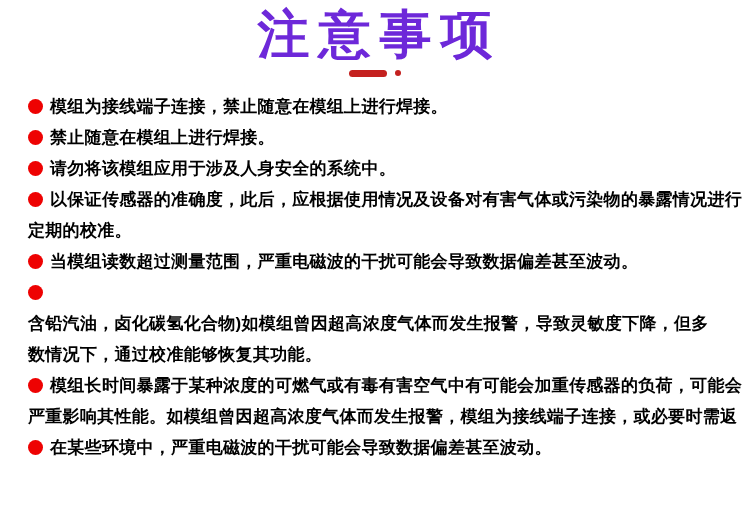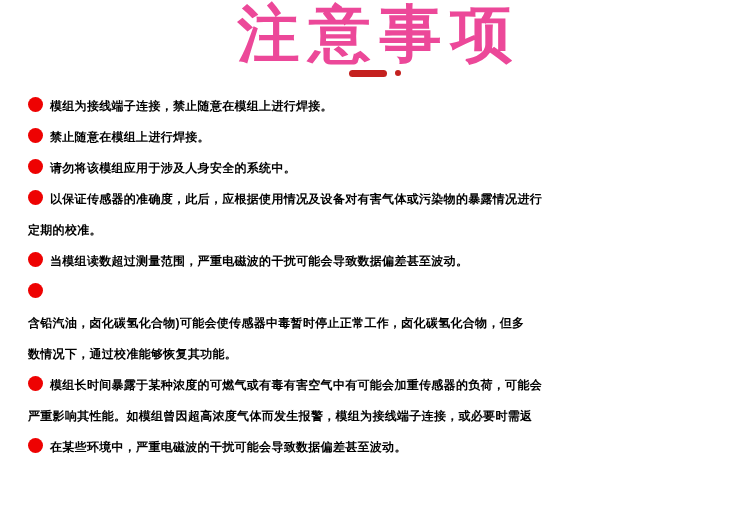--- a/index.html
+++ b/index.html
@@ -7,24 +7,24 @@
     width: 750px; height: 529px;
     background: #ffffff;
     overflow: hidden;
     font-family: "Liberation Sans", "DejaVu Sans", sans-serif;
   }
   .page { width: 750px; height: 529px; background: #ffffff; }
 
   .header { text-align: center; padding-top: 2px; }
   .title {
     display: inline-block;
-    font-size: 62px;
+    font-size: 52px;
     line-height: 64px;
     font-weight: 900;
-    color: #ec4899;
+    color: #6d28d9;
     letter-spacing: 9px;
     margin-left: 9px; 
   }
   .accent {
     margin-top: 2px;
     height: 10px;
     display: flex;
     align-items: center;
     justify-content: center;
   }
@@ -38,21 +38,21 @@
     border-radius: 50%;
     background: #c4211f;
     margin-left: 8px;
   }
 
   .notice-list {
     padding: 0 12px 0 28px;
     margin-top: 13px;
   }
   .item {
-    font-size: 12px;
+    font-size: 17px;
     line-height: 31px;
     font-weight: 700;
     color: #000000;
     letter-spacing: 0.3px;
     white-space: nowrap;
   }
   .bullet {
     display: inline-block;
     width: 15px; height: 15px;
     border-radius: 50%;
@@ -73,18 +73,18 @@
       <span class="dot" style="background: rgb(196, 33, 31);"></span>
     </div>
   </div>
 
   <div class="notice-list" id="notice-list">
       <p class="item"><span class="bullet" style="background: rgb(238, 2, 2);"></span><span>模组为接线端子连接，禁止随意在模组上进行焊接。</span></p>
       <p class="item"><span class="bullet" style="background: rgb(238, 2, 2);"></span><span>禁止随意在模组上进行焊接。</span></p>
       <p class="item"><span class="bullet" style="background: rgb(238, 2, 2);"></span><span>请勿将该模组应用于涉及人身安全的系统中。</span></p>
       <p class="item"><span class="bullet" style="background: rgb(238, 2, 2);"></span><span>以保证传感器的准确度，此后，应根据使用情况及设备对有害气体或污染物的暴露情况进行</span><br><span>定期的校准。</span></p>
       <p class="item"><span class="bullet" style="background: rgb(238, 2, 2);"></span><span>当模组读数超过测量范围，严重电磁波的干扰可能会导致数据偏差甚至波动。</span></p>
-      <p class="item"><span class="bullet" style="background: rgb(238, 2, 2);"></span><br><span>含铅汽油，卤化碳氢化合物)可能会使传感器中毒暂时停止正常工作，卤化碳氢化合物，但多</span><br><span>数情况下，通过校准能够恢复其功能。</span></p>
+      <p class="item"><span class="bullet" style="background: rgb(238, 2, 2);"></span><br><span>含铅汽油，卤化碳氢化合物)如模组曾因超高浓度气体而发生报警，导致灵敏度下降，但多</span><br><span>数情况下，通过校准能够恢复其功能。</span></p>
       <p class="item"><span class="bullet" style="background: rgb(238, 2, 2);"></span><span>模组长时间暴露于某种浓度的可燃气或有毒有害空气中有可能会加重传感器的负荷，可能会</span><br><span>严重影响其性能。如模组曾因超高浓度气体而发生报警，模组为接线端子连接，或必要时需返</span><br></p>
       <p class="item"><span class="bullet" style="background: rgb(238, 2, 2);"></span><span>在某些环境中，严重电磁波的干扰可能会导致数据偏差甚至波动。</span></p>
     </div>
 
 </div>
 
 </body></html>

